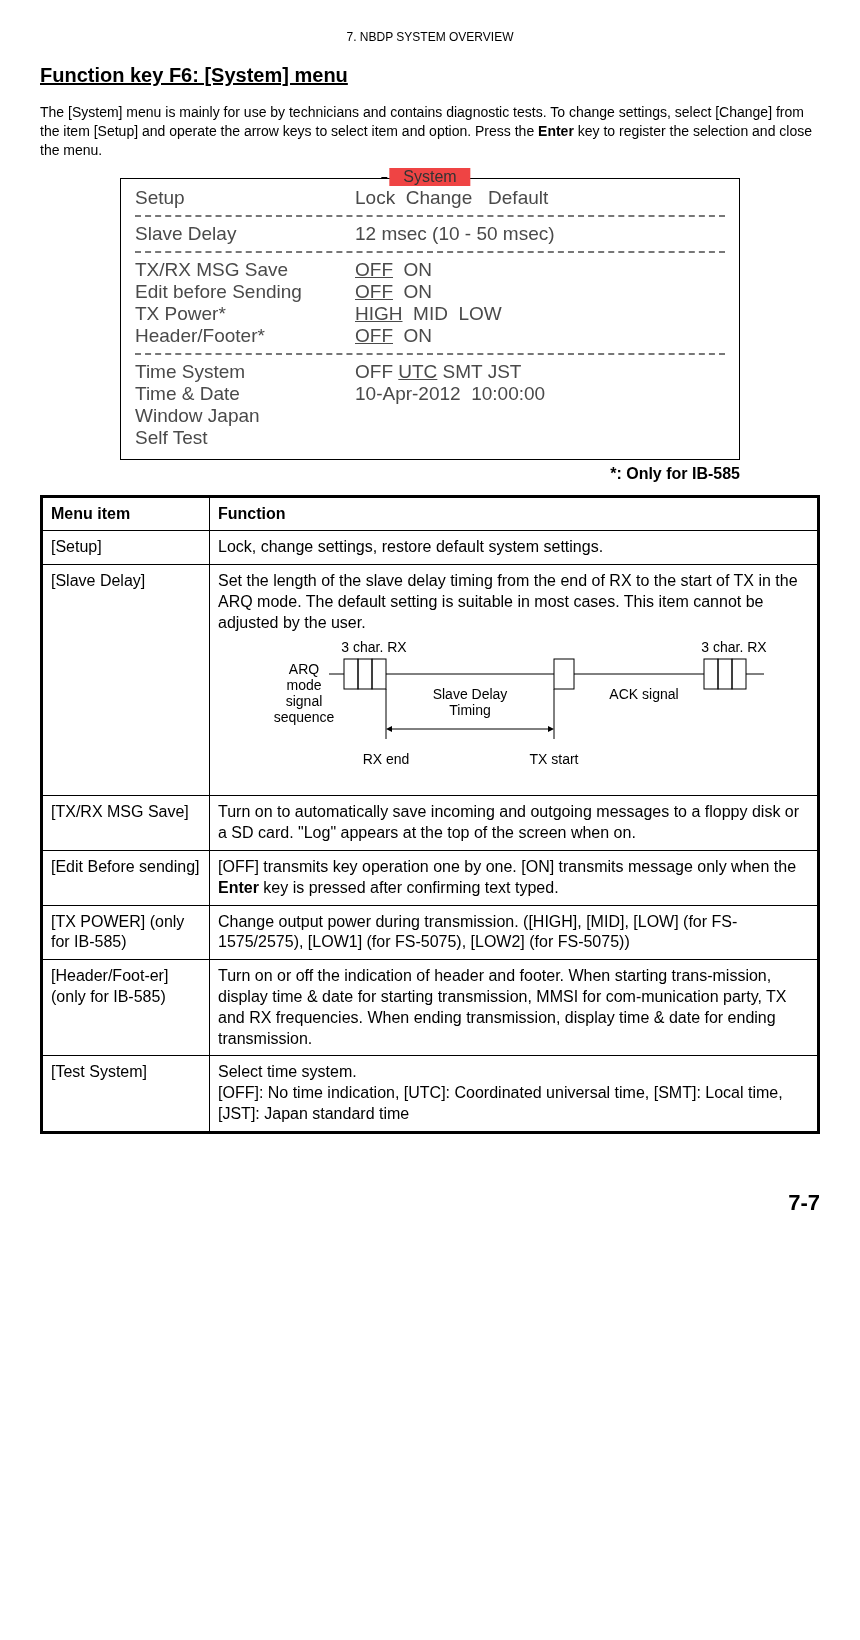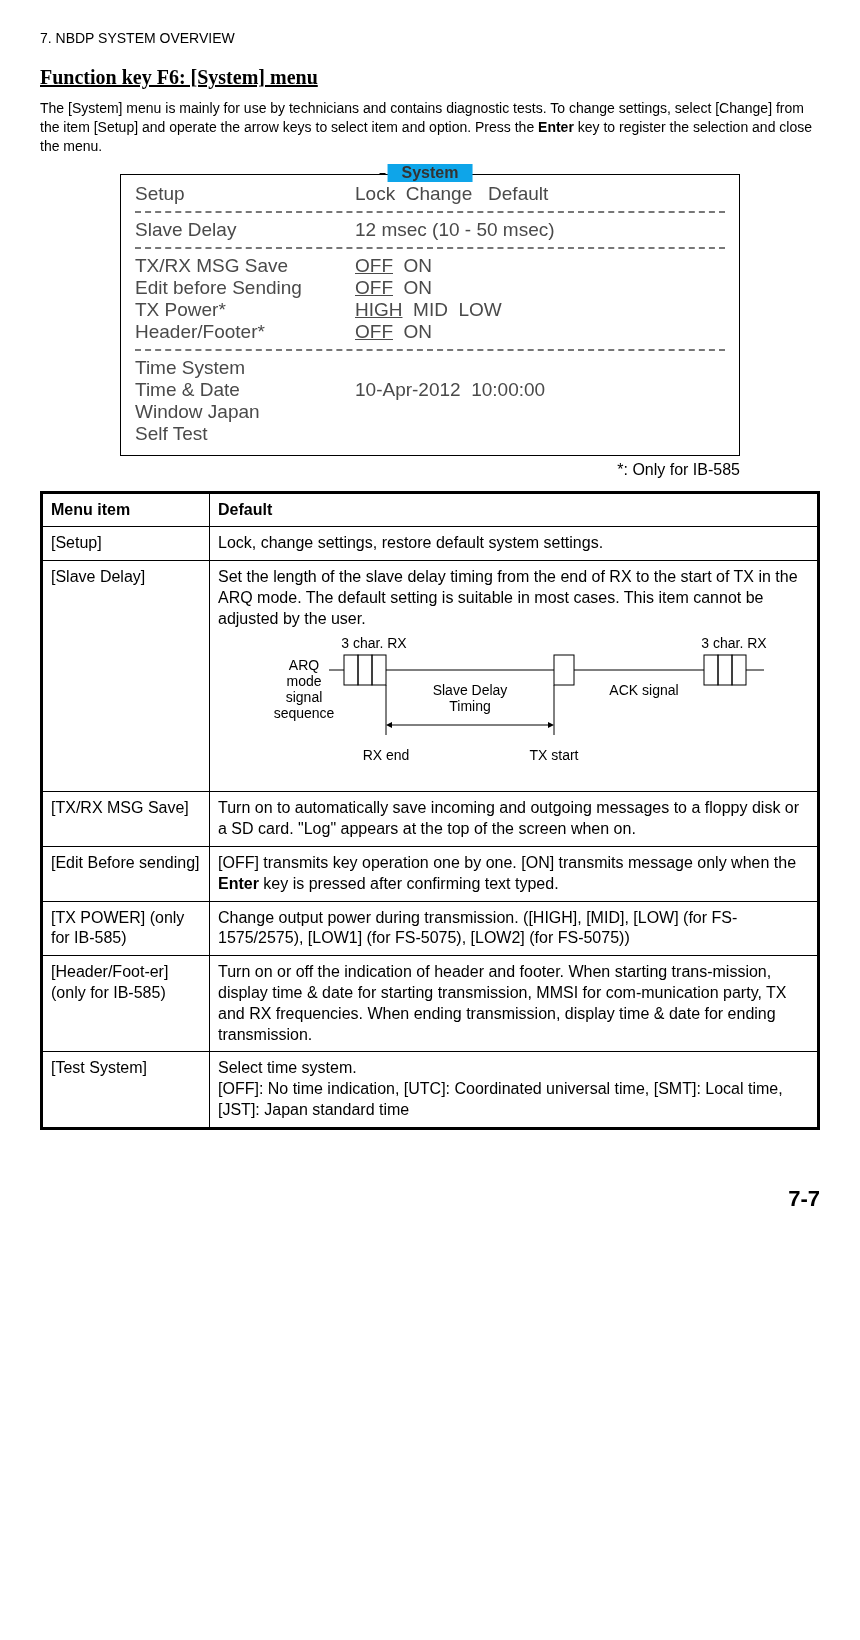--- a/index.html
+++ b/index.html
@@ -4,30 +4,29 @@
   <style>
     body {
       font-family: Arial, sans-serif;
       width: 860px;
       margin: 0;
       padding: 30px 40px;
       box-sizing: border-box;
       color: #000;
     }
     .header-section {
-      text-align: left;
-      font-size: 14px;
+      text-align: center;
+      font-size: 12px;
       margin-bottom: 20px;
     }
     .heading {
       font-size: 20px;
       font-weight: bold;
       text-decoration: underline;
-      margin-bottom: 10px;
-      font-family: Liberation Serif, serif;
+      margin-bottom: 16px;
     }
     .para {
       font-size: 14px;
       line-height: 1.35;
       margin-bottom: 18px;
     }
     .system-box-wrap {
       margin: 0 80px 5px 80px;
     }
     .system-box {
@@ -36,25 +35,24 @@
       position: relative;
       font-family: Arial, sans-serif;
       color: #333;
       font-size: 16px;
     }
     .system-title {
       position: absolute;
       top: -11px;
       left: 50%;
       transform: translateX(-50%);
-      background: #0ea5e9;
+      background: #ef4444;
       padding: 0 14px;
       font-size: 16px;
       color: #333;
-      font-weight: bold;
     }
     .system-title::before {
       content: '';
       position: absolute;
       left: -8px;
       top: 50%;
       width: 6px;
       border-top: 1.5px solid #000;
     }
     .sys-row {
@@ -72,20 +70,21 @@
       border-top: 2px dashed #777;
       margin: 6px 0;
     }
     .underline {
       text-decoration: underline;
     }
     .footnote {
       text-align: right;
       font-size: 16px;
       margin: 3px 80px 12px 80px;
+      font-weight: bold;
     }
     table.functable {
       border-collapse: collapse;
       width: 100%;
       border: 3px solid #000;
       font-size: 16px;
     }
     table.functable th, table.functable td {
       border: 1px solid #000;
       padding: 6px 8px;
@@ -142,20 +141,21 @@
           <div class="sys-left">TX Power*</div>
           <div class="sys-right"><span class="underline">HIGH</span>&nbsp;&nbsp;MID&nbsp;&nbsp;LOW</div>
         </div>
         <div class="sys-row">
           <div class="sys-left">Header/Footer*</div>
           <div class="sys-right"><span class="underline">OFF</span>&nbsp;&nbsp;ON</div>
         </div>
         <div class="dashed"></div>
         <div class="sys-row">
           <div class="sys-left">Time System</div>
+          <div class="sys-right">OFF <span class="underline">UTC</span> SMT JST</div>
         </div>
         <div class="sys-row">
           <div class="sys-left">Time &amp; Date</div>
           <div class="sys-right">10-Apr-2012&nbsp;&nbsp;10:00:00</div>
         </div>
         <div class="sys-row">
           <div class="sys-left">Window Japan</div>
           <div class="sys-right"></div>
         </div>
         <div class="sys-row">
@@ -164,21 +164,21 @@
         </div>
       </div>
   </div>
 </div>
 <div class="footnote">*: Only for IB-585</div>
 
 <table class="functable">
   <thead>
     <tr>
       <th style="width:150px;">Menu item</th>
-      <th>Default</th>
+      <th>Function</th>
     </tr>
   </thead>
   <tbody id="tbody">
       <tr>
         <td>[Setup]</td>
         <td>Lock, change settings, restore default system settings.</td>
       </tr>
       <tr>
         <td>[Slave Delay]</td>
         <td>Set the length of the slave delay timing from the end of RX to the start of TX in the ARQ mode. The default setting is suitable in most cases. This item cannot be adjusted by the user.<div class="timing-diagram"><svg width="560" height="150" viewBox="0 0 560 150">

